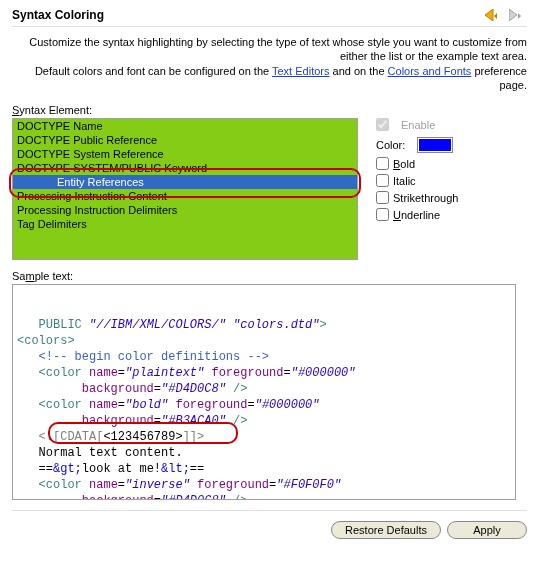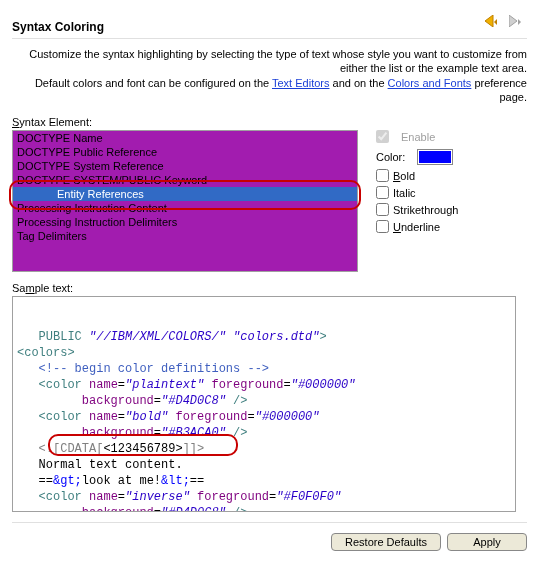--- a/index.html
+++ b/index.html
@@ -21,34 +21,33 @@
     display: flex;
     justify-content: space-between;
     align-items: center;
     border-bottom: 1px solid #e0e0e0;
     padding-bottom: 4px;
     margin-bottom: 8px;
   }
   .title {
     font-weight: bold;
     font-size: 12px;
-    margin-top: 12px;
   }
   .nav-icons { display: flex; gap: 6px; align-items: center; }
   .nav-icons svg { display: block; }
   .intro { margin: 4px 0 12px 0; line-height: 1.3; text-align: right; }
   .intro a, .link { color: #1a3fd6; text-decoration: underline; cursor: pointer; }
   .label { margin-bottom: 2px; }
   .content-row { display: flex; gap: 18px; }
   .listbox {
     border: 1px solid #a0a0a0;
     width: 346px;
     height: 142px;
     overflow-y: auto;
-    background: #a21caf;
+    background: #84cc16;
     font-size: 11px;
     position: relative;
   }
   .listbox .item {
     padding: 1px 4px;
     white-space: nowrap;
     cursor: default;
   }
   .listbox .item.selected {
     background: #316ac5;
@@ -100,21 +99,21 @@
     padding-top: 10px;
     border-top: 1px solid #e0e0e0;
   }
   .btn {
     font-family: Tahoma, Arial, sans-serif;
     font-size: 11px;
     padding: 2px 10px;
     min-width: 80px;
     background: #ece9d8;
     border: 1px solid #888;
-    border-radius: 4px;
+    border-radius: 9px;
     cursor: pointer;
   }
   input[type=checkbox] { margin: 0; width: 13px; height: 13px; }
 </style>
 </head>
 <body>
 
 <div class="page">
   <div class="header-row">
     <div class="title">Syntax Coloring</div>

